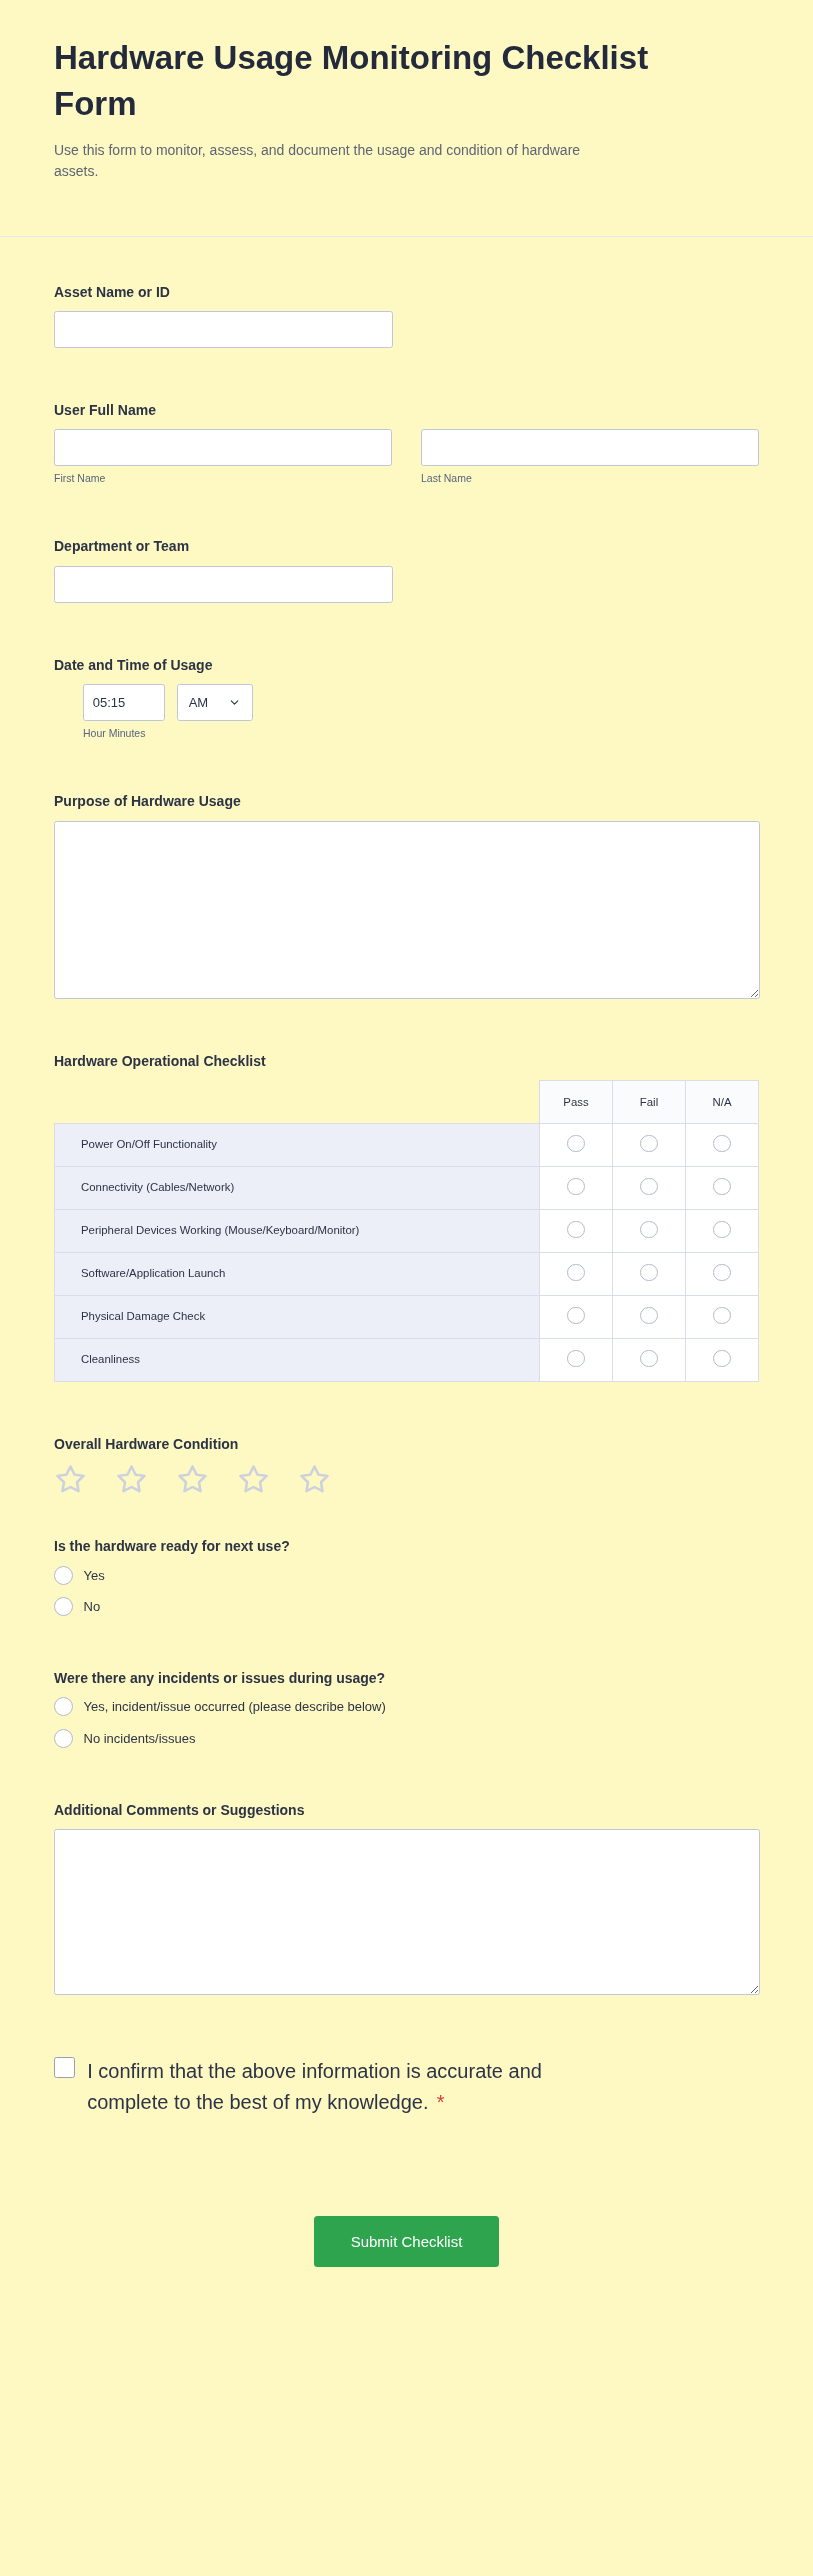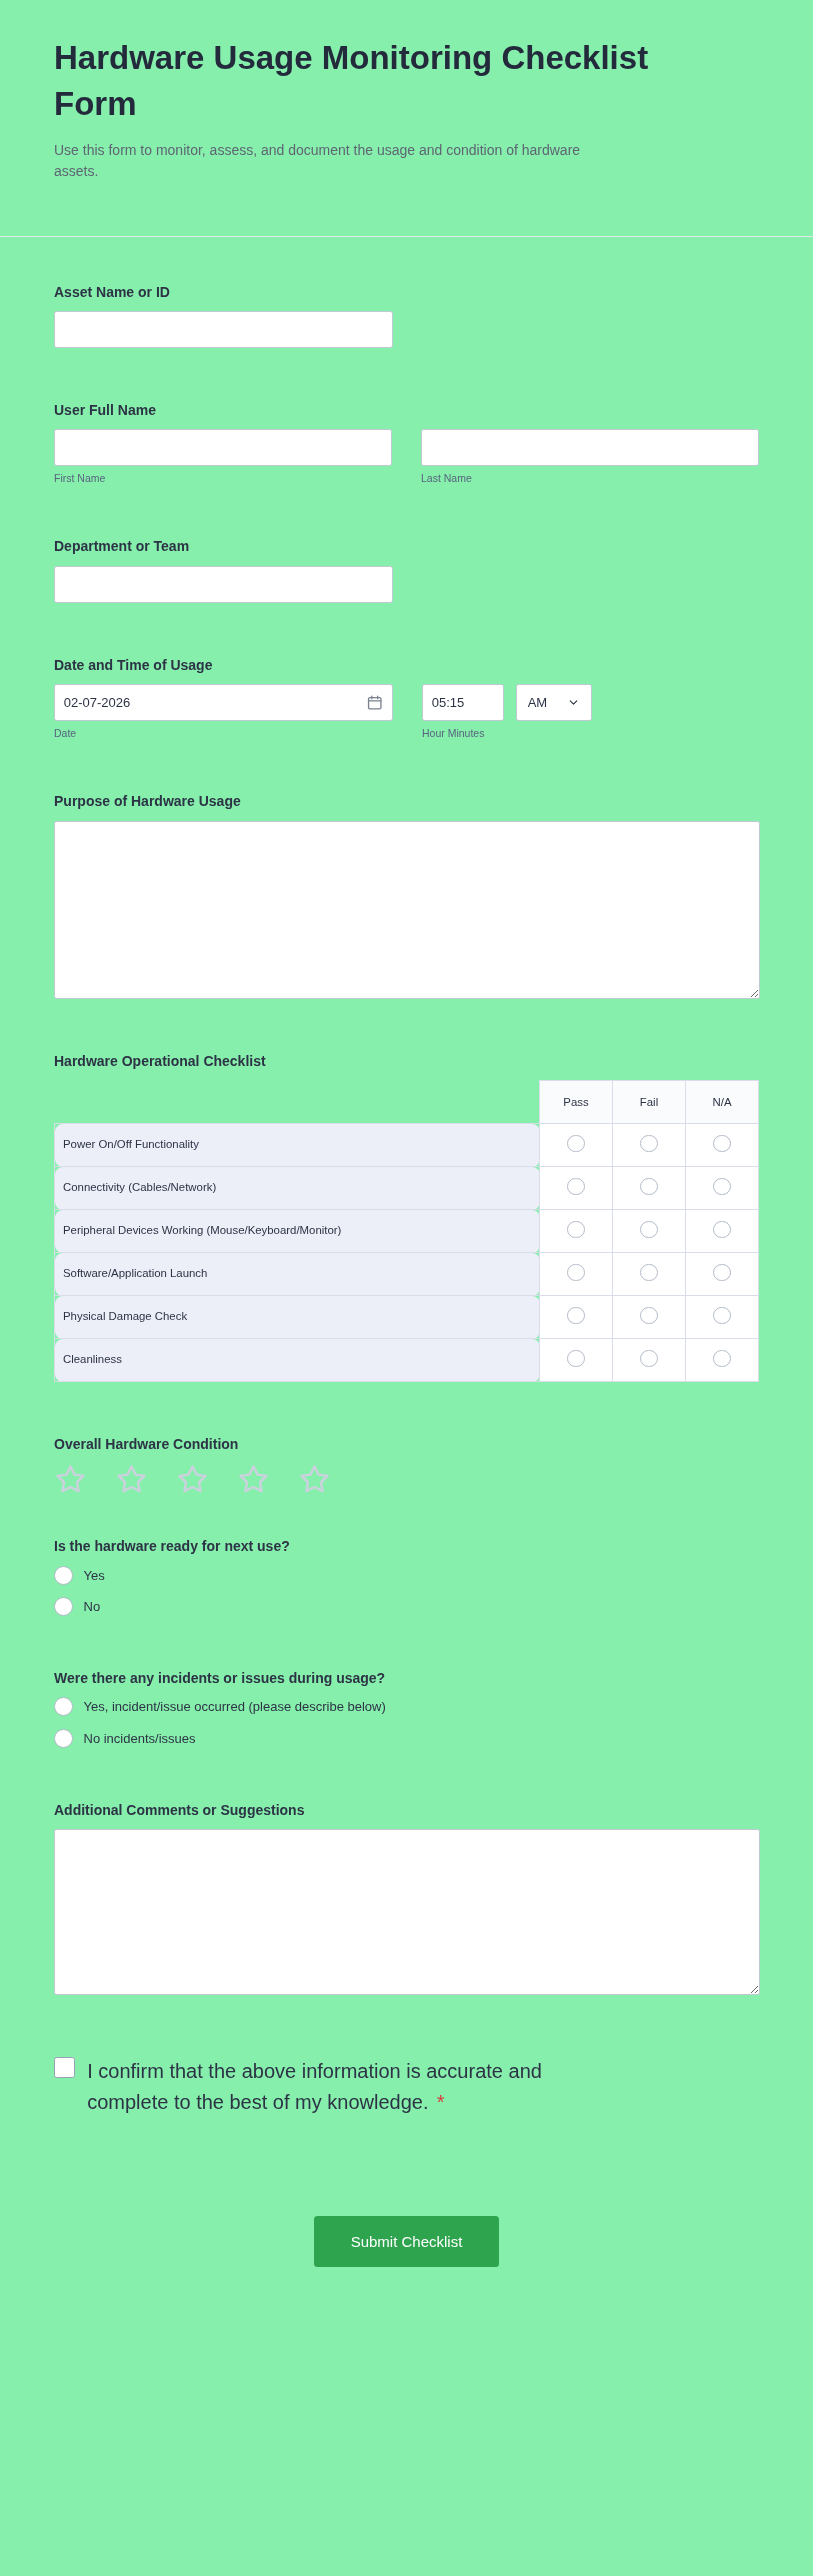--- a/index.html
+++ b/index.html
@@ -1,18 +1,18 @@
 <!DOCTYPE html>
 <html style="font-size:14px"><head>
 <meta charset="utf-8">
 <style>
   * { box-sizing: border-box; }
   html, body { margin: 0; padding: 0; background: #fff; }
   body { font-family: "Liberation Sans", sans-serif; color: #2c3345; }
-  .page { width: 813px; min-height: 2576px; background: #86efac; margin: 0 auto; }
+  .page { width: 813px; min-height: 2576px; background: #fef9c3; margin: 0 auto; }
 
   
   .form-header { padding: 35px 54px 54px 54px; border-bottom: 0.9px solid #e3e7ee; }
   .form-title { margin: 0 0 12.2px 0; font-size: 33px; line-height: 1.4; font-weight: 700; color: #232a3b; max-width: 674px; }
   .form-subtitle { margin: 0; font-size: 14px; line-height: 1.5; color: #5e6573; max-width: 542px; }
 
   
   .form-body { padding: 47px 54px 42px 54px; }
   .field { margin-bottom: 54px; }
   .q-label { display: block; font-size: 14px; font-weight: 700; color: #2c3345; margin-bottom: 11.4px; }
@@ -52,21 +52,21 @@
 
   
   table.matrix { border-collapse: collapse; width: 624px; table-layout: fixed; margin-top: 1.7px; }
   table.matrix col.label-col { width: 485px; }
   table.matrix col.opt-col { width: 73px; }
   table.matrix th, table.matrix td { border: 0.9px solid #d9dde9; height: 43px; }
   table.matrix thead th { background: #fafbfd; font-size: 11.4px; font-weight: 500; color: #2c3345; text-align: center; }
   table.matrix thead th.corner { border: none; background: transparent; }
   table.matrix tbody th.row-label {
     background: #eceef8; font-size: 11.4px; font-weight: 400; color: #2c3345;
-    text-align: left; padding: 0 8px; line-height: 1.35; border-radius: 8px;
+    text-align: left; padding: 0 26px; line-height: 1.35;
   }
   table.matrix tbody td { background: #fff; text-align: center; vertical-align: middle; }
 
   .radio { display: inline-block; width: 19px; height: 19px; border: 0.9px solid #b3bbc8; border-radius: 50%; background: #fff; cursor: pointer; flex: none; }
   .radio.small { width: 17.5px; height: 17.5px; }
 
   
   .stars { display: flex; gap: 28px; margin-top: 5.2px; }
   .star { cursor: pointer; display: block; }
 
@@ -121,32 +121,20 @@
     </div>
 
     <div class="field">
       <label class="q-label">Department or Team</label>
       <input type="text" class="text-input w-half" value="" style="">
     </div>
 
     <div class="field">
       <label class="q-label">Date and Time of Usage</label>
       <div class="datetime-row">
-        <div class="date-col">
-          <div class="date-wrap">
-            <input type="text" class="text-input" value="02-07-2026" style="">
-            <svg class="calendar-btn" viewBox="0 0 24 24" fill="none" stroke="#7a828f" stroke-width="1.8" stroke-linecap="round">
-              <rect x="3.5" y="5" width="17" height="15.5" rx="2"></rect>
-              <line x1="3.5" y1="9.5" x2="20.5" y2="9.5"></line>
-              <line x1="8" y1="2.8" x2="8" y2="6.5"></line>
-              <line x1="16" y1="2.8" x2="16" y2="6.5"></line>
-            </svg>
-          </div>
-          <span class="sublabel">Date</span>
-        </div>
         <div class="time-col">
           <input type="text" class="time-input" value="05:15" style="">
           <span class="sublabel">Hour Minutes</span>
         </div>
         <div class="ampm-col">
           <div class="select-box">
             <span>AM</span>
             <svg viewBox="0 0 24 24" width="13" height="13" fill="none" stroke="#2c3345" stroke-width="2" stroke-linecap="round" stroke-linejoin="round">
               <polyline points="6 9 12 15 18 9"></polyline>
             </svg>

